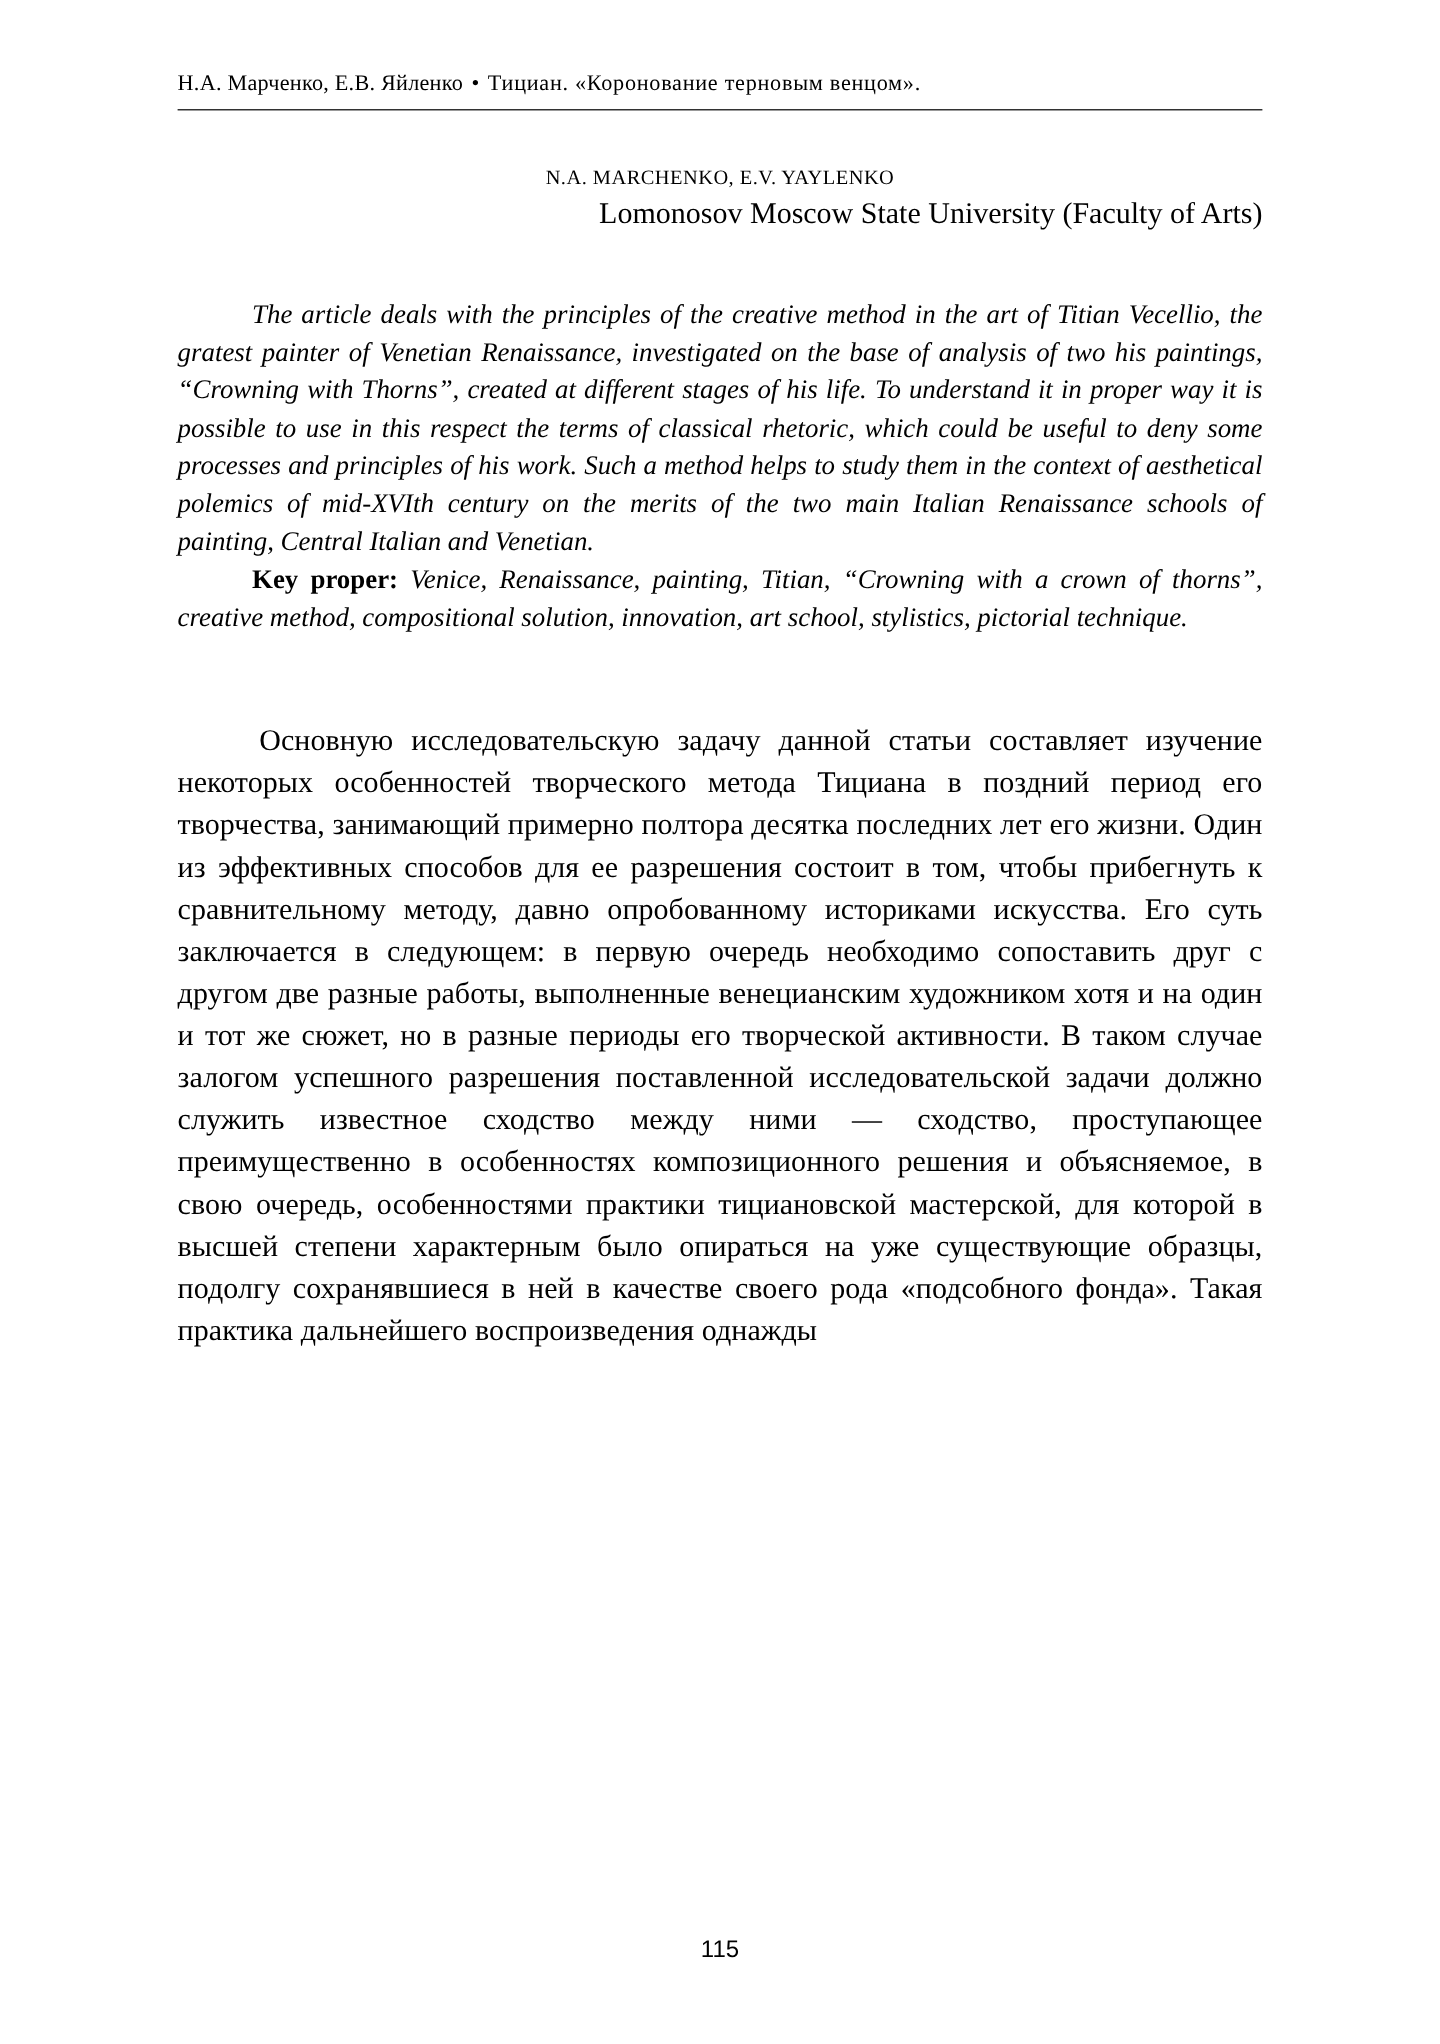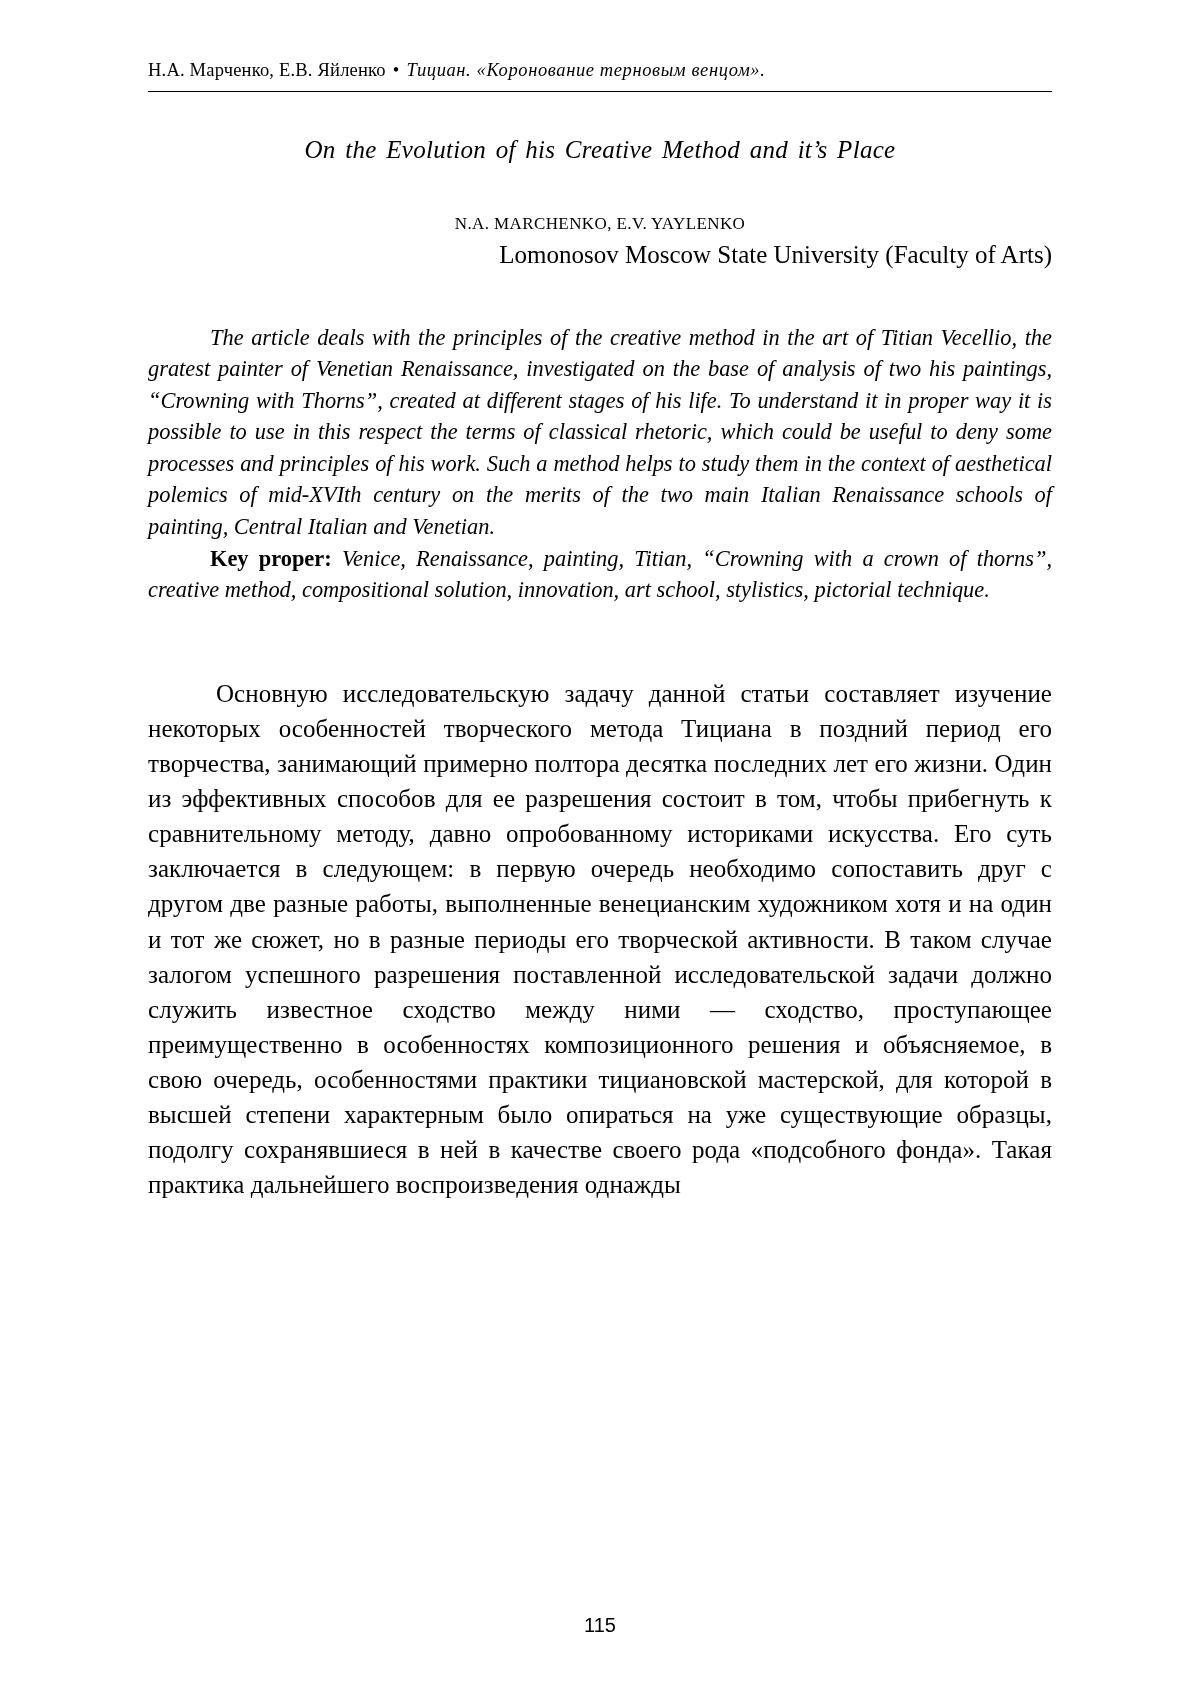--- a/index.html
+++ b/index.html
@@ -27,21 +27,20 @@
   .runhead {
     font-size: 18.5px;
     letter-spacing: 0.2px;
     padding-bottom: 10px;
     white-space: nowrap;
   }
   .runhead .bullet {
     padding: 0 7px;
   }
   .runhead .ital {
-    font-style: italic;
     letter-spacing: 0.6px;
     margin-top: 47px;
   }
   .rule {
     border: none;
     border-top: 1.3px solid #000;
     margin: 0 0 40px 0;
   }
   
   .title-main {
@@ -120,21 +119,20 @@
 </head>
 <body>
 
 <div class="page">
 
   <div class="runhead">
     <span>Н.А. Марченко, Е.В. Яйленко</span><span class="bullet">•</span><span class="ital">Тициан. «Коронование терновым венцом».</span>
   </div>
   <hr class="rule">
 
-  <div class="title-sub">On  the  Evolution  of his  Creative  Method  and  it’s  Place</div>
 
   <div class="authors">N.A. MARCHENKO, E.V. YAYLENKO</div>
   <div class="affil">Lomonosov Moscow State University (Faculty of Arts)</div>
 
   <div class="abstract">
     <p>The article deals with the principles of the creative method in the art of Titian Vecellio, the gratest painter of Venetian Renaissance, investigated on the base of analysis of two his paintings, “Crowning with Thorns”, created at different stages of his life. To understand it in proper way it is possible to use in this respect the terms of classical rhetoric, which could be useful to deny some processes and principles of his work. Such a method helps to study them in the context of aesthetical polemics of mid-XVIth century on the merits of the two main Italian Renaissance schools of painting, Central Italian and Venetian.</p>
     <p class="kw"><span class="kw-label">Key proper:</span> <span>Venice, Renaissance, painting, Titian, “Crowning with a crown of thorns”, creative method, compositional solution, innovation, art school, stylistics, pictorial technique.</span></p>
   </div>
 
   <div class="body-text">

